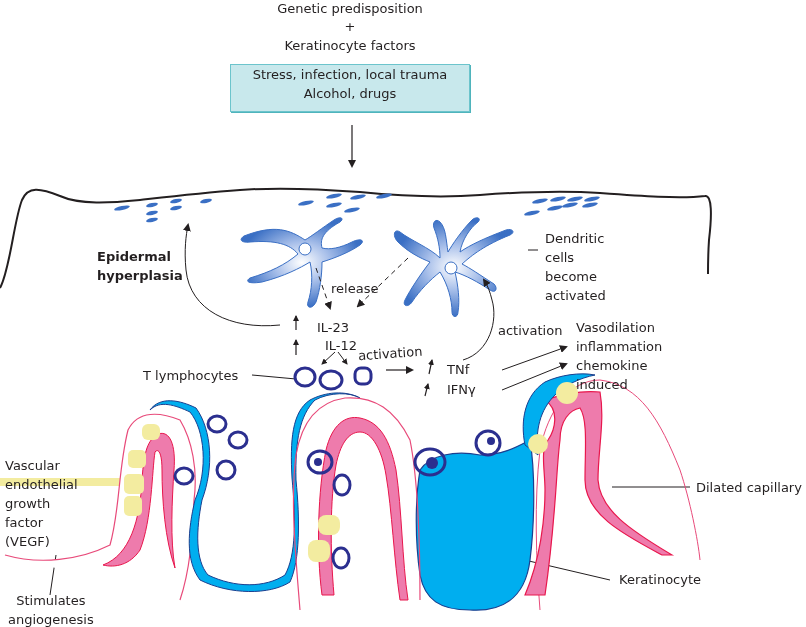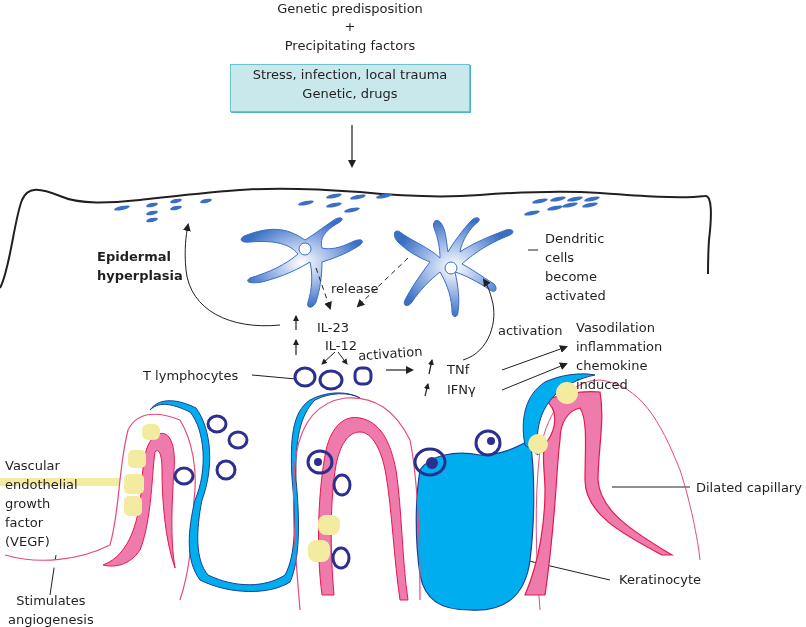--- a/index.html
+++ b/index.html
@@ -13,25 +13,25 @@
     background: #c8e8ec; border: 1px solid #6cc4cc; box-shadow: 1px 1px 0 #4fb4bc;
     text-align: center; font-size: 13px; line-height: 19px; padding-top: 0; box-sizing: border-box; }
 </style>
 </head>
 <body>
 
 <div id="stage">
 
   <div class="lbl center" style="left:250px; top:0px; width:200px;">Genetic predisposition</div>
   <div class="lbl center" style="left:250px; top:18px; width:200px;">+</div>
-  <div class="lbl center" style="left:250px; top:37px; width:200px;">Precipitating factors</div>
+  <div class="lbl center" style="left:250px; top:37px; width:200px;">Keratinocyte factors</div>
 
   <div id="trigger-box">
     <div>Stress, infection, local trauma</div>
-    <div>Genetic, drugs</div>
+    <div>Alcohol, drugs</div>
   </div>
 
   <svg width="806" height="627" style="position:absolute;left:0;top:0;">
     <defs>
       <marker id="ah" markerWidth="8" markerHeight="8" refX="6" refY="4" orient="auto" markerUnits="userSpaceOnUse">
         <path d="M0,0 L8,4 L0,8 z" fill="#231f20"></path>
       </marker>
       <marker id="ahs" markerWidth="6" markerHeight="6" refX="5" refY="3" orient="auto" markerUnits="userSpaceOnUse">
         <path d="M0,0 L6,3 L0,6 z" fill="#231f20"></path>
       </marker>

